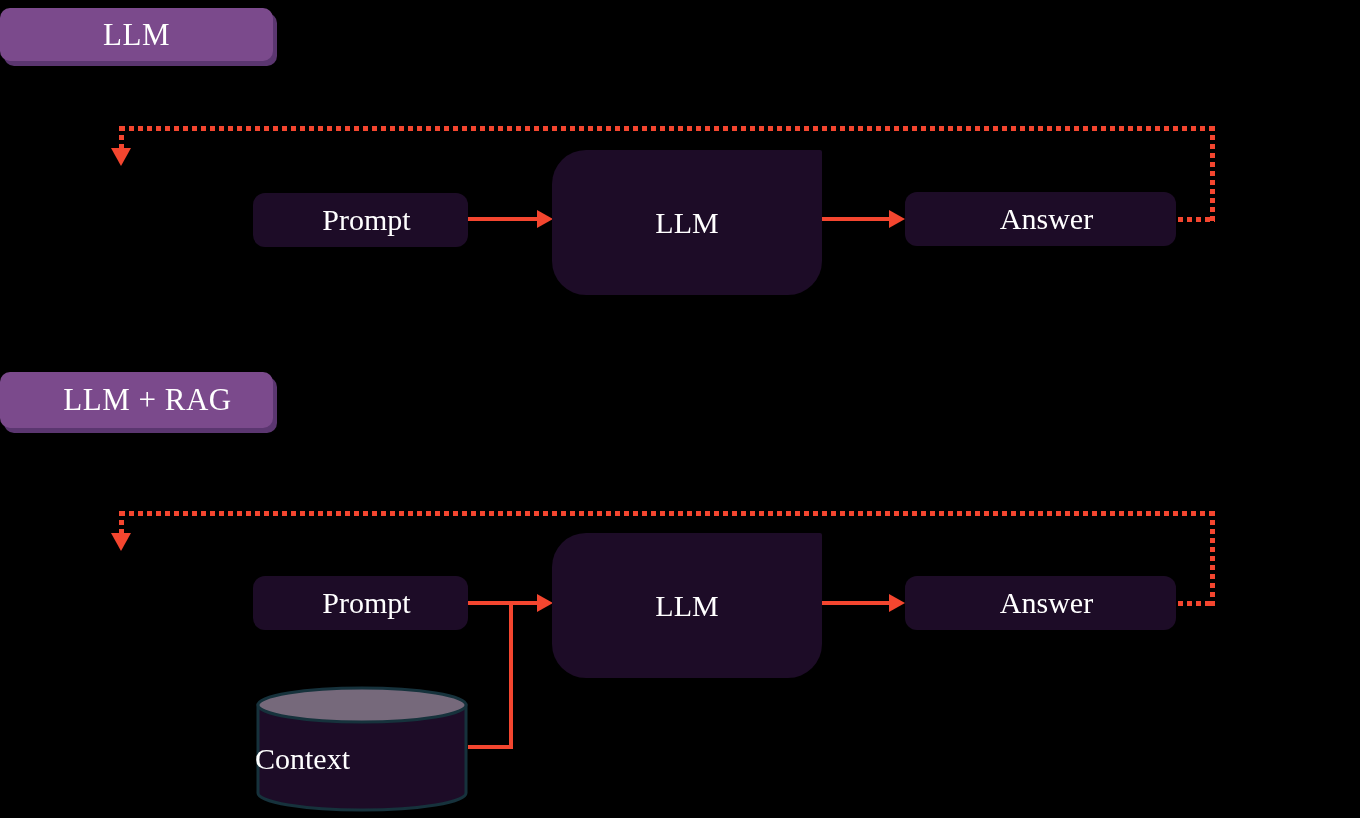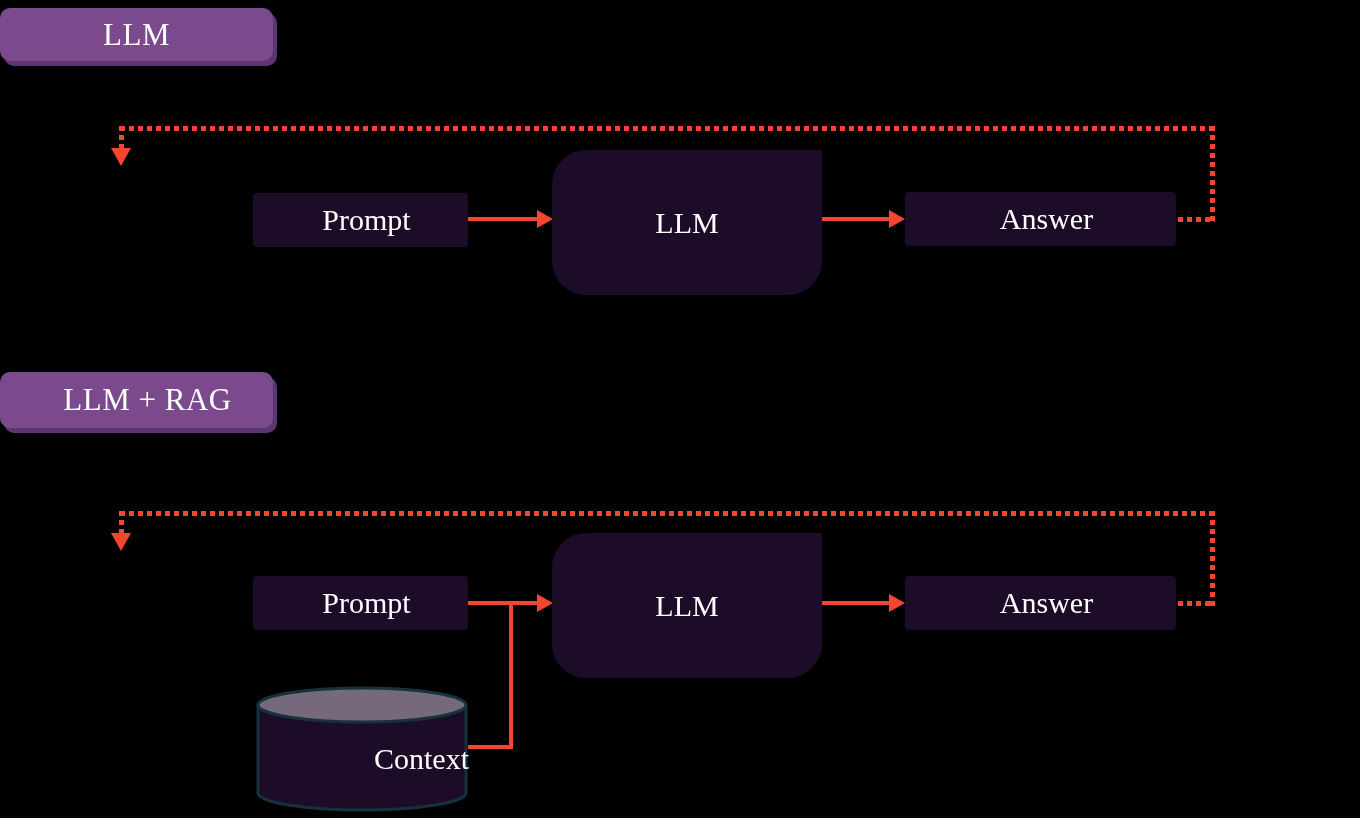--- a/index.html
+++ b/index.html
@@ -32,21 +32,21 @@
     border-radius:10px;
     box-shadow: 4px 5px 0 var(--label-purple-shadow, #5b3670);
   }
   .node {
     position:absolute;
     background: var(--box-dark, #1d0c27);
     color: var(--text-white, #fff);
     font-size:30px;
     display:flex; align-items:center; justify-content:center;
   }
-  .node.small { border-radius:4px;padding-left:12px; }
+  .node.small { border-radius:12px;padding-left:12px; }
   .node.big   { border-radius:34px; border-top-right-radius:2px; }
   .dot-h {
     position:absolute; height:5px;
     background-image: repeating-linear-gradient(90deg,
       var(--accent-red,#f4462f) 0 5px, transparent 5px 9px);
   }
   .dot-v {
     position:absolute; width:5px;
     background-image: repeating-linear-gradient(180deg,
       var(--accent-red,#f4462f) 0 5px, transparent 5px 9px);
@@ -64,21 +64,21 @@
     border-left:10px solid transparent;
     border-right:10px solid transparent;
     border-top:18px solid var(--accent-red,#f4462f);
   }
   .cyl { position:absolute; }
   .cyl-body { fill: var(--box-dark,#1d0c27); stroke: var(--cylinder-outline,#16323c); stroke-width:3; }
   .cyl-top  { fill: var(--cylinder-top,#76697b); stroke: var(--cylinder-outline,#16323c); stroke-width:3; }
   .cyl-label {
     position:absolute;
     color: var(--text-white,#fff); font-size:30px;
-    text-align:right;
+    text-align:left;
   }
 </style>
 </head>
 <body>
 
 <div class="canvas">
 
   <div class="tag" style="top:8px; height:53px;">LLM</div>
 
   <div class="dot-h" style="left:120px; top:126px; width:1095px;"></div>

